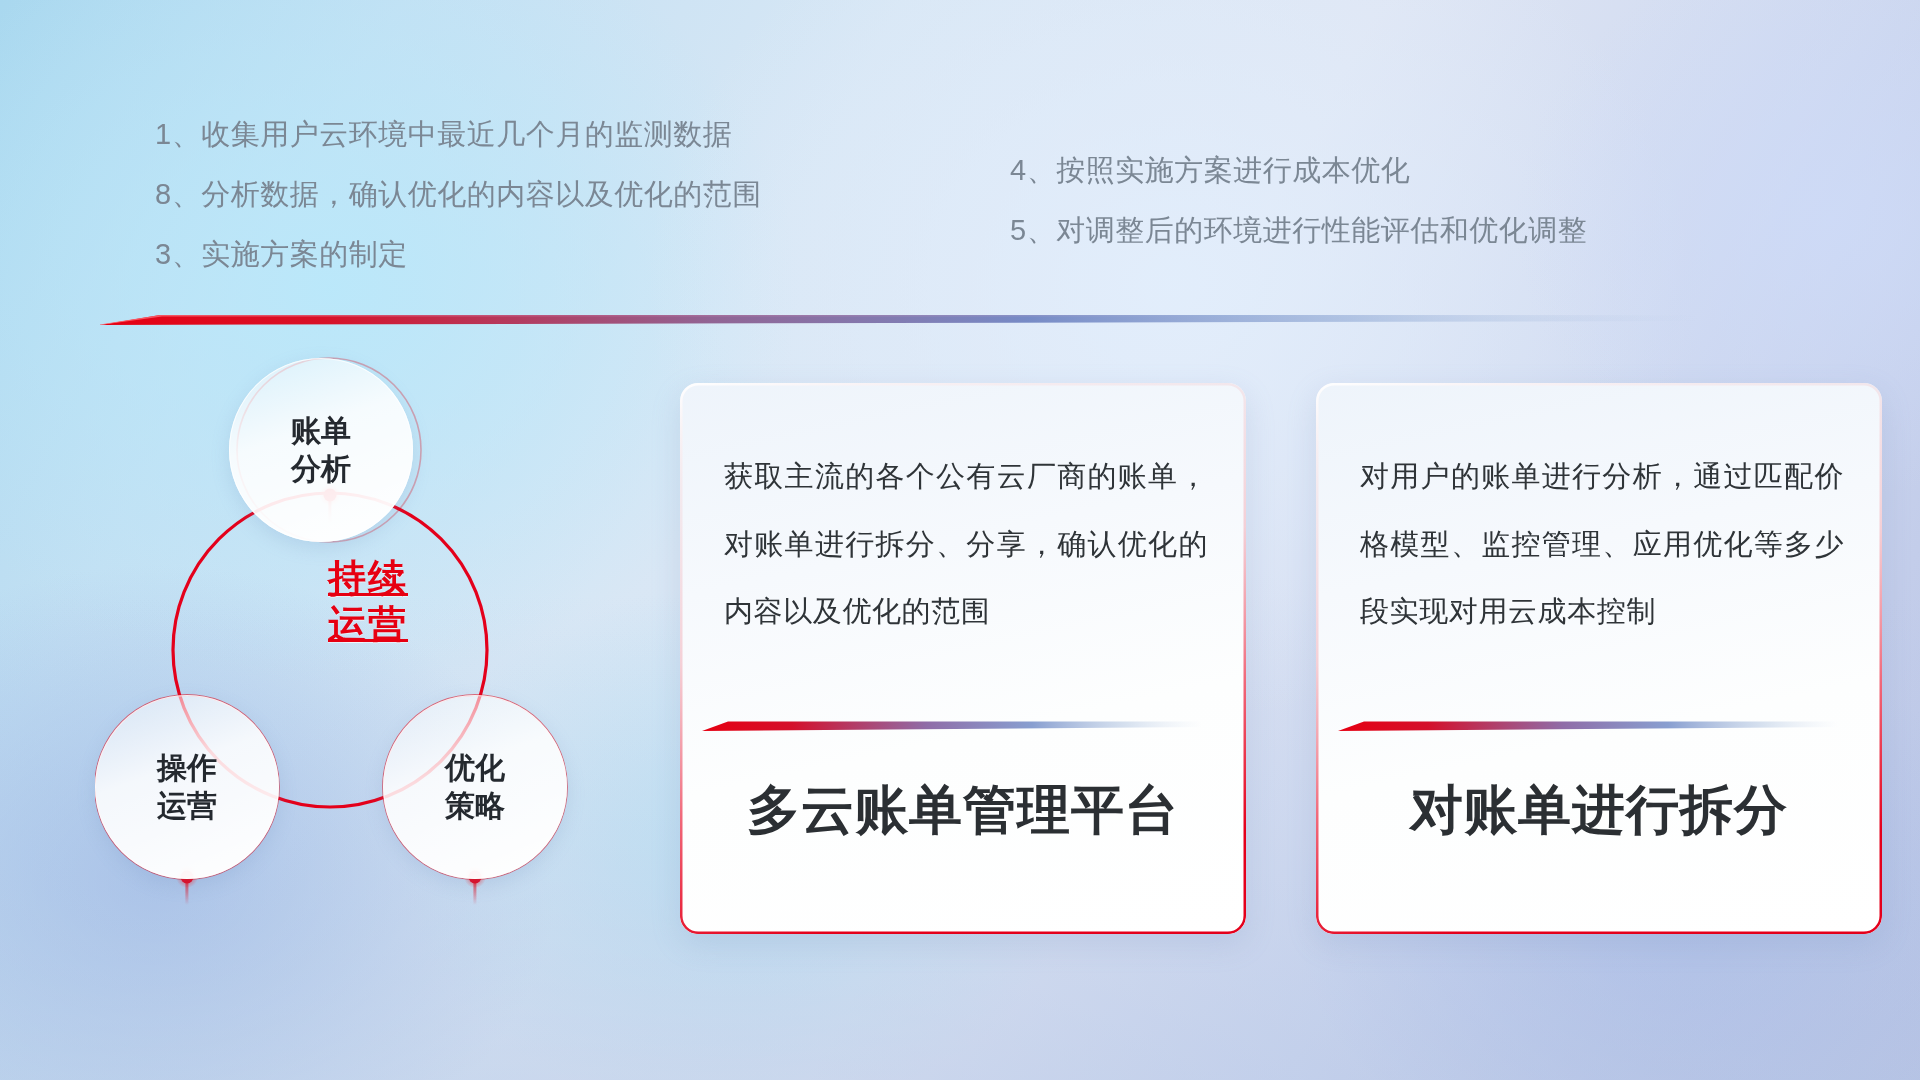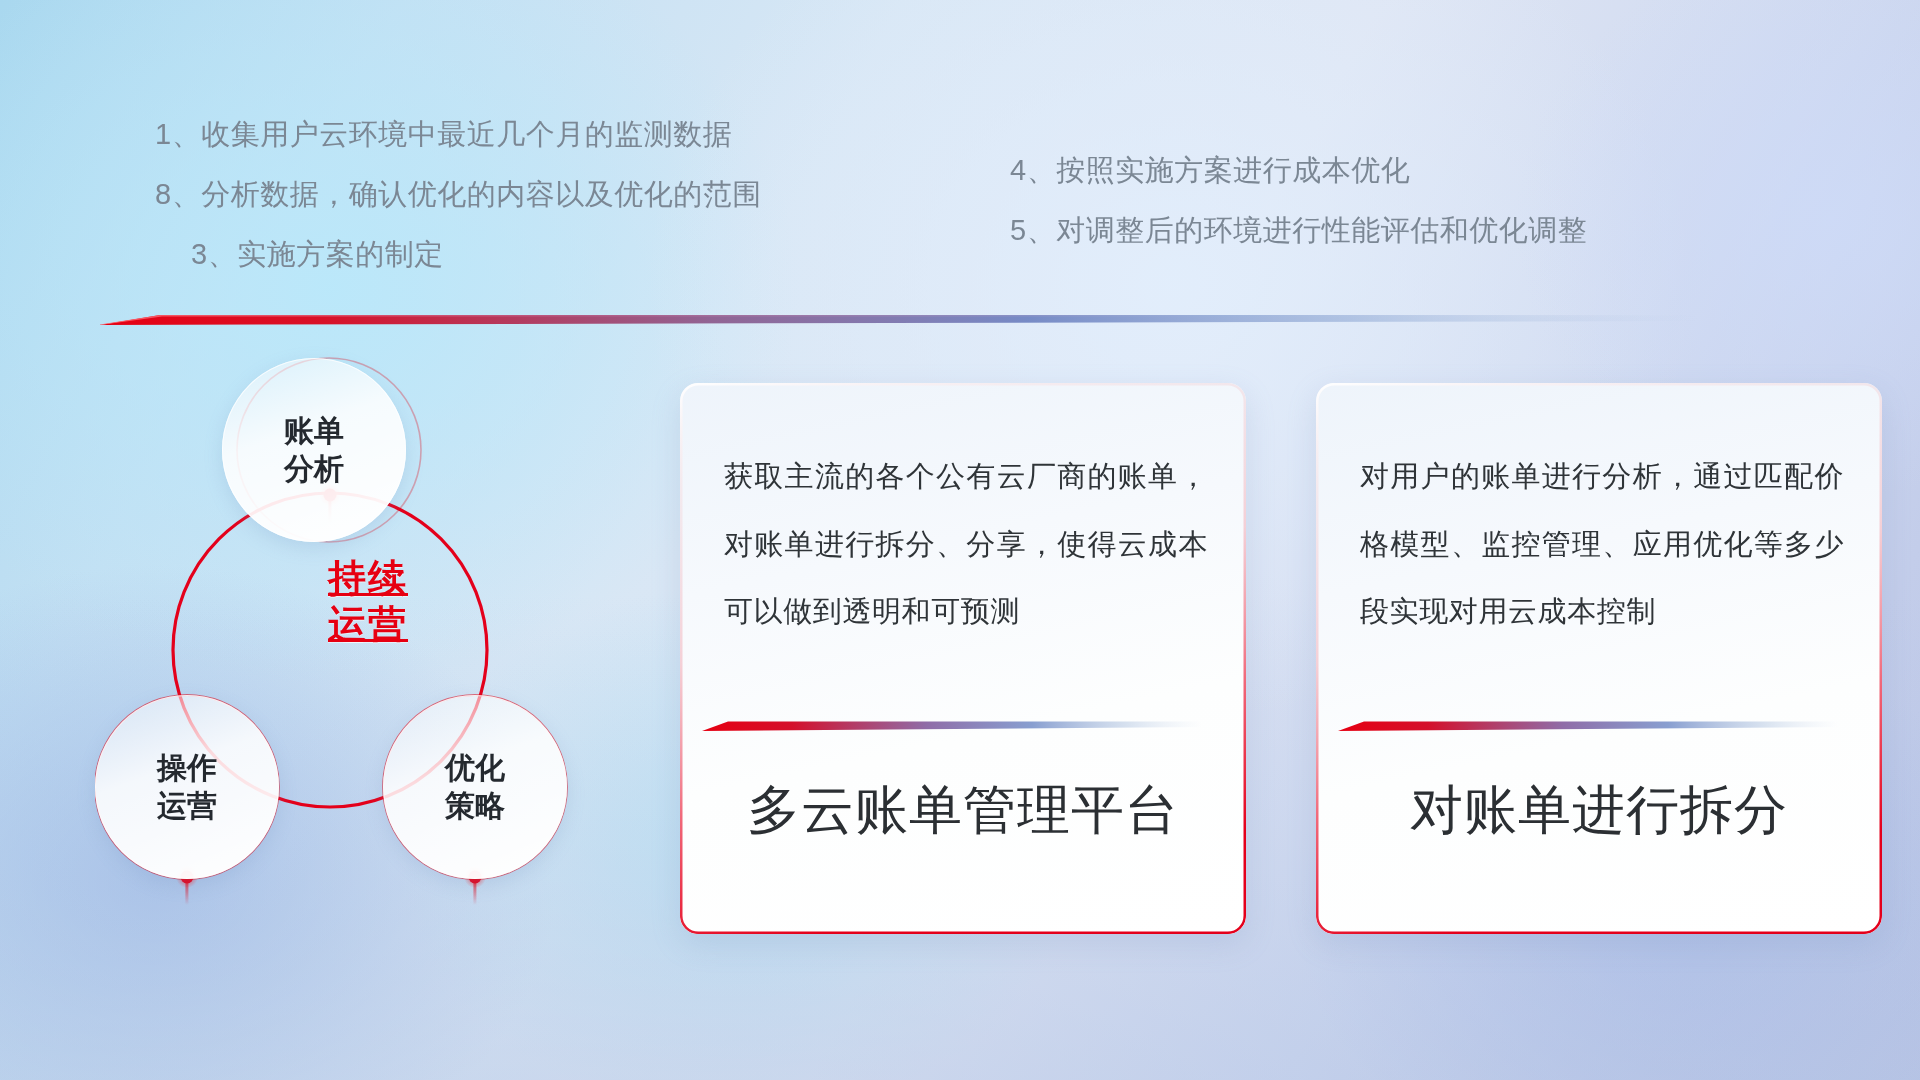--- a/index.html
+++ b/index.html
@@ -49,21 +49,21 @@
   .step{
     position:absolute;
     color:#7b8794;
     font-size:29px;
     letter-spacing:.5px;
     white-space:nowrap;
   }
   .col-a .step{left:155px;}
   .col-a .s0{top:115px;}
   .col-a .s1{top:175px;}
-  .col-a .s2{top:235px;margin-left:36px;}
+  .col-a .s2{top:235px;}
   .col-b .step{left:1010px;}
   .col-b .s0{top:151px;}
   .col-b .s1{top:211px;}
 
   
   .divider{
     position:absolute;left:100px;top:312px;width:1600px;height:14px;
   }
   .divider svg{display:block;width:100%;height:100%;}
 
@@ -75,21 +75,21 @@
     position:absolute;border-radius:50%;
     background:
       linear-gradient(160deg,rgba(255,255,255,.40) 0%,rgba(255,255,255,.86) 40%,#ffffff 100%);
     box-shadow:0 0 0 1px rgba(255,255,255,.75) inset,
                0 6px 18px rgba(120,150,195,.22);
     display:flex;flex-direction:column;align-items:center;justify-content:center;
     color:#24292f;font-weight:700;font-size:30px;line-height:1.28;
     text-align:center;
   }
   .bubble span{display:block;}
-  .b-top{left:127px;top:8px;width:184px;height:184px;}
+  .b-top{left:134px;top:8px;width:184px;height:184px;}
   .b-left{left:0px;top:345px;width:184px;height:184px;}
   .b-right{left:288px;top:345px;width:184px;height:184px;}
 
   .center-label{
     position:absolute;left:178px;top:205px;width:190px;
     text-align:center;color:#e60012;font-weight:800;
     font-size:38px;line-height:1.22;letter-spacing:2px;
     text-shadow:0 1px 0 rgba(255,255,255,.5);
     text-decoration:underline;
   }
@@ -114,21 +114,21 @@
     color:#2f3438;font-size:29px;line-height:2.33;letter-spacing:.6px;
     text-align:justify;
     text-justify:inter-ideograph;
   }
   .card-rule{
     position:absolute;left:22px;top:336px;width:500px;height:13px;
   }
   .card-rule svg{display:block;width:100%;height:100%;}
   .card-title{
     position:absolute;left:0;right:0;top:392px;
-    text-align:center;color:#2b2f33;font-weight:400;
+    text-align:center;color:#2b2f33;font-weight:700;
     font-size:53px;letter-spacing:1px;
   }
 </style>
 </head>
 <body>
 
 <div id="stage">
 
   <div class="bg-base"></div>
   <div class="bg-glow-a"></div>
@@ -221,21 +221,21 @@
       <span>策略</span>
     </div>
 
     <div class="center-label">
       <div>持续</div>
       <div>运营</div>
     </div>
   </div>
 
   <div class="card card-1">
-    <div class="card-body">获取主流的各个公有云厂商的账单，对账单进行拆分、分享，使得云成本可以做到透明和可预测</div>
+    <div class="card-body">获取主流的各个公有云厂商的账单，对账单进行拆分、分享，确认优化的内容以及优化的范围</div>
     <div class="card-rule">
       <svg viewBox="0 0 500 13" preserveAspectRatio="none" aria-hidden="true">
         <defs>
           <linearGradient id="cardRule1" x1="0" y1="0" x2="1" y2="0">
             <stop offset="0%" stop-color="#e60012" stop-opacity="1"></stop>
             <stop offset="18%" stop-color="#d4102b" stop-opacity="1"></stop>
             <stop offset="45%" stop-color="#8660a0" stop-opacity=".92"></stop>
             <stop offset="66%" stop-color="#6f8ac6" stop-opacity=".82"></stop>
             <stop offset="85%" stop-color="#a8bedd" stop-opacity=".45"></stop>
             <stop offset="100%" stop-color="#cfdcee" stop-opacity="0"></stop>

